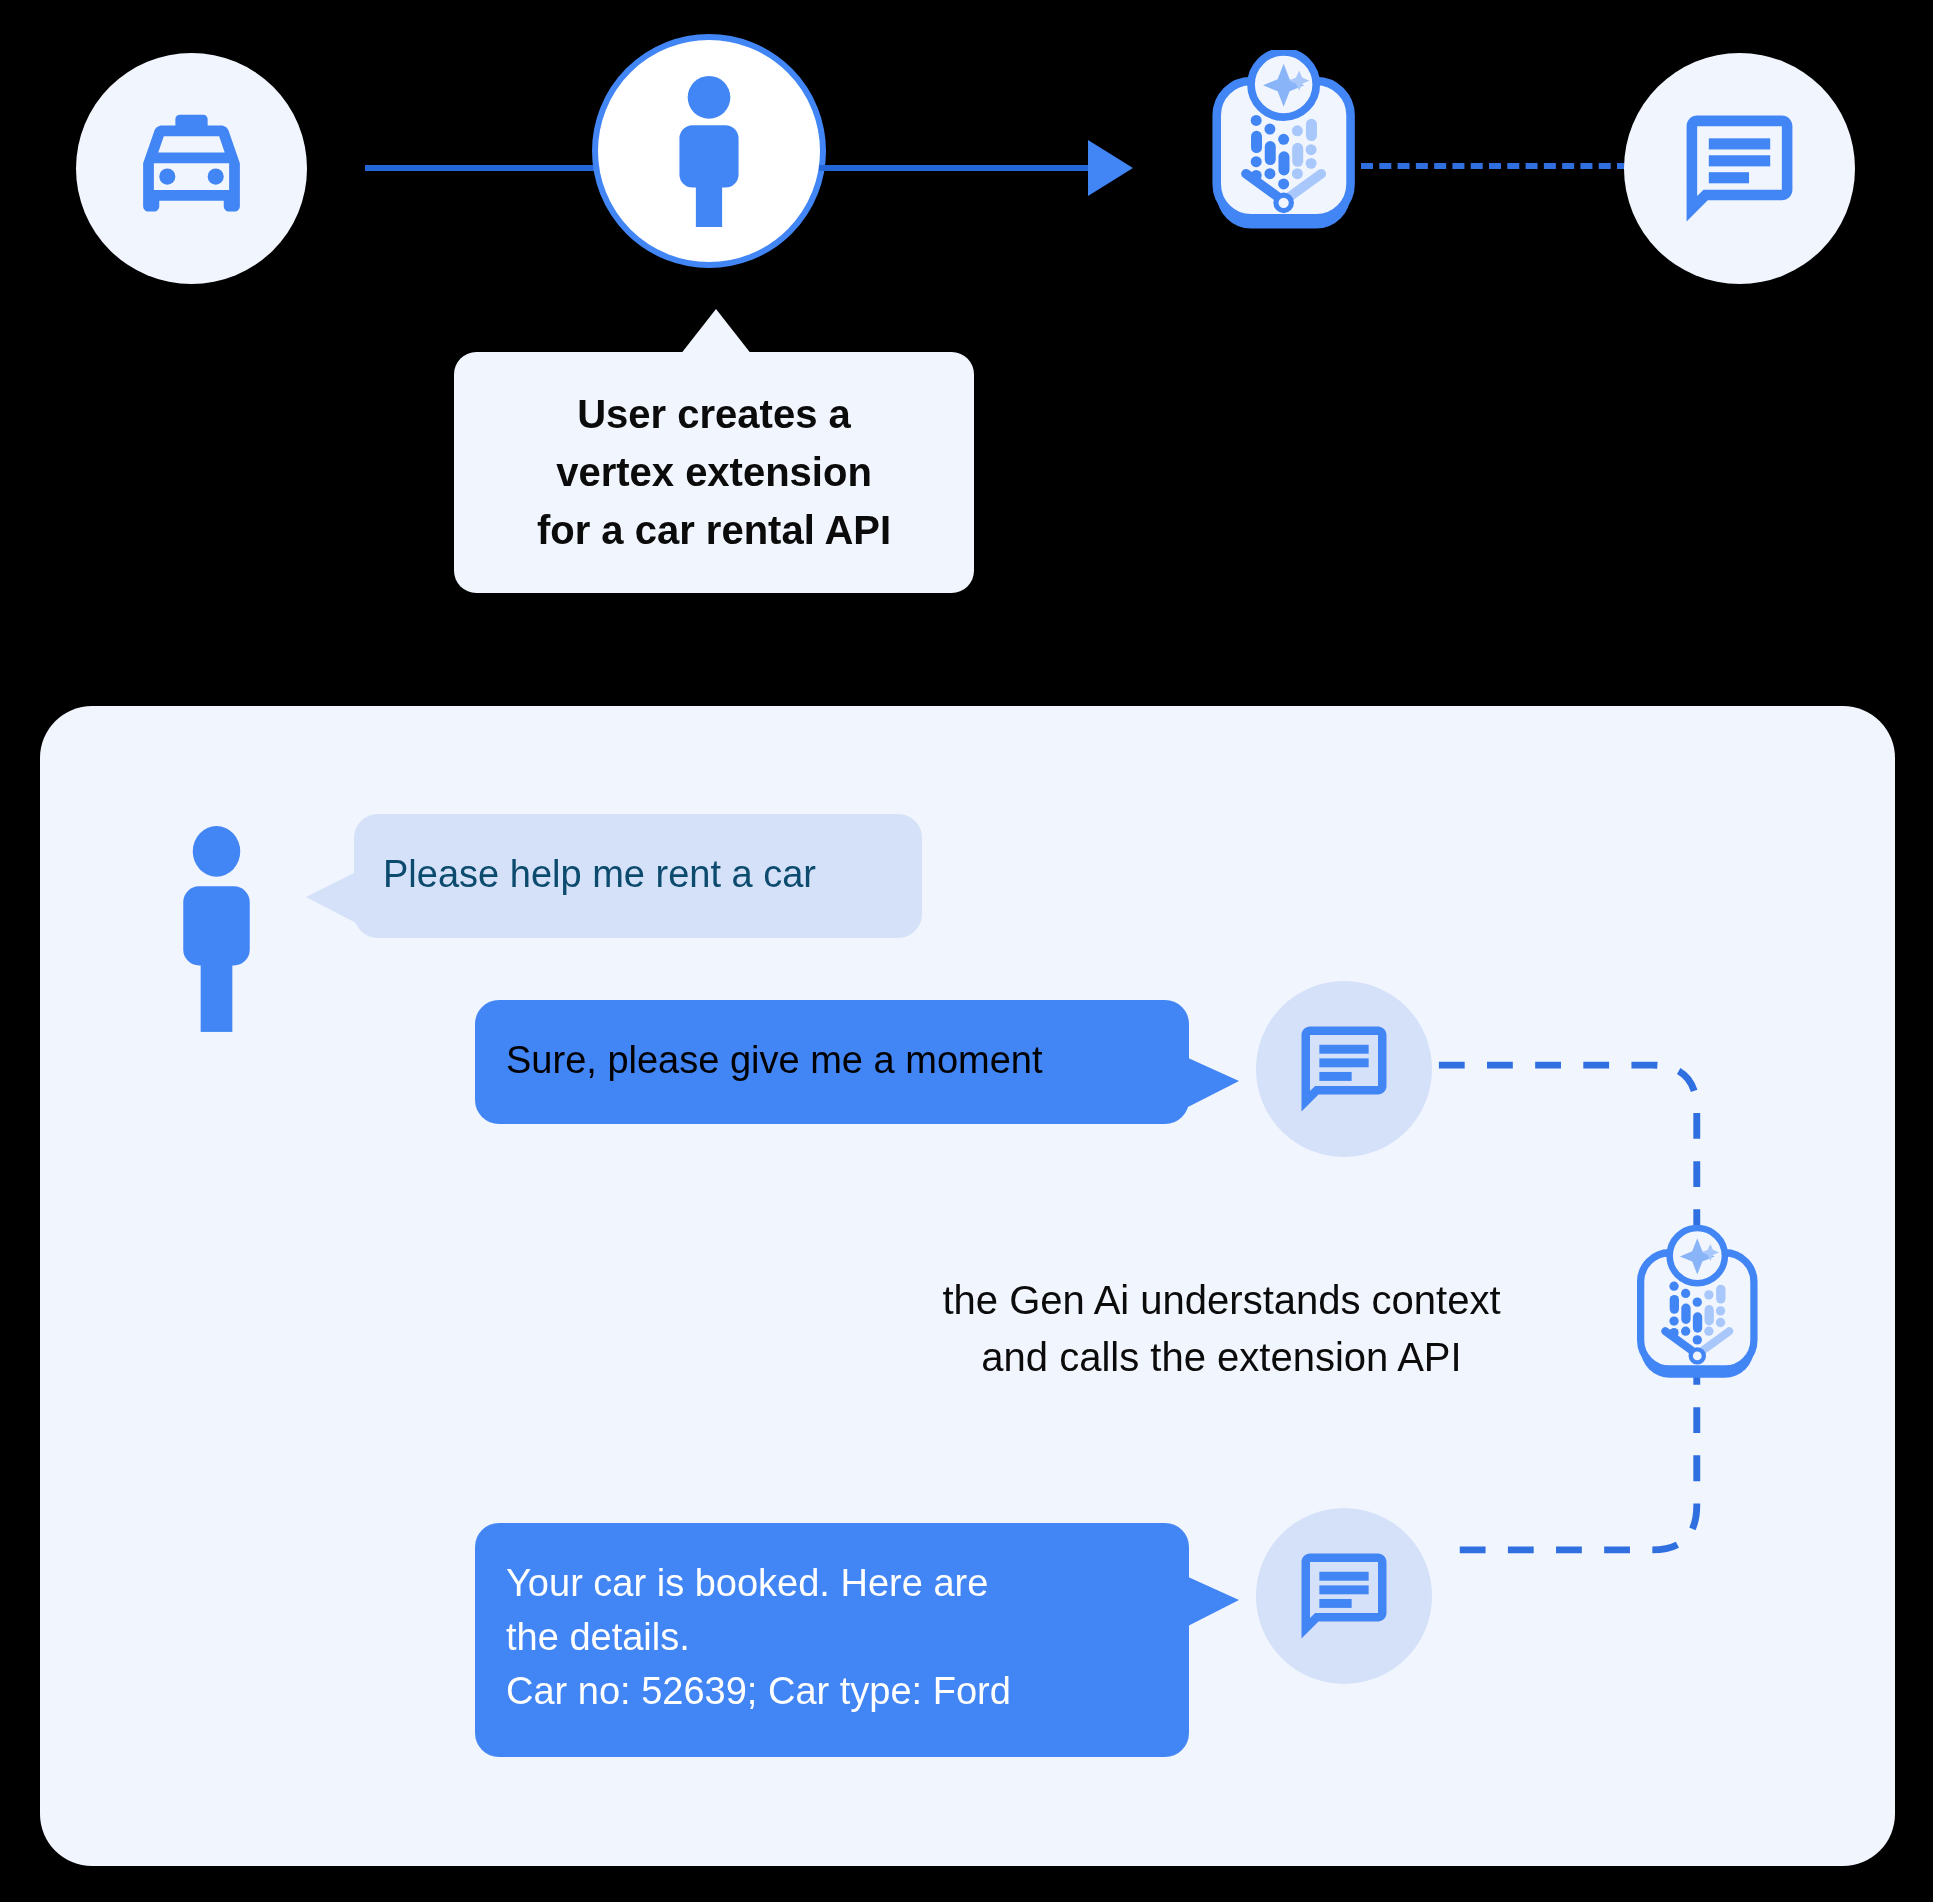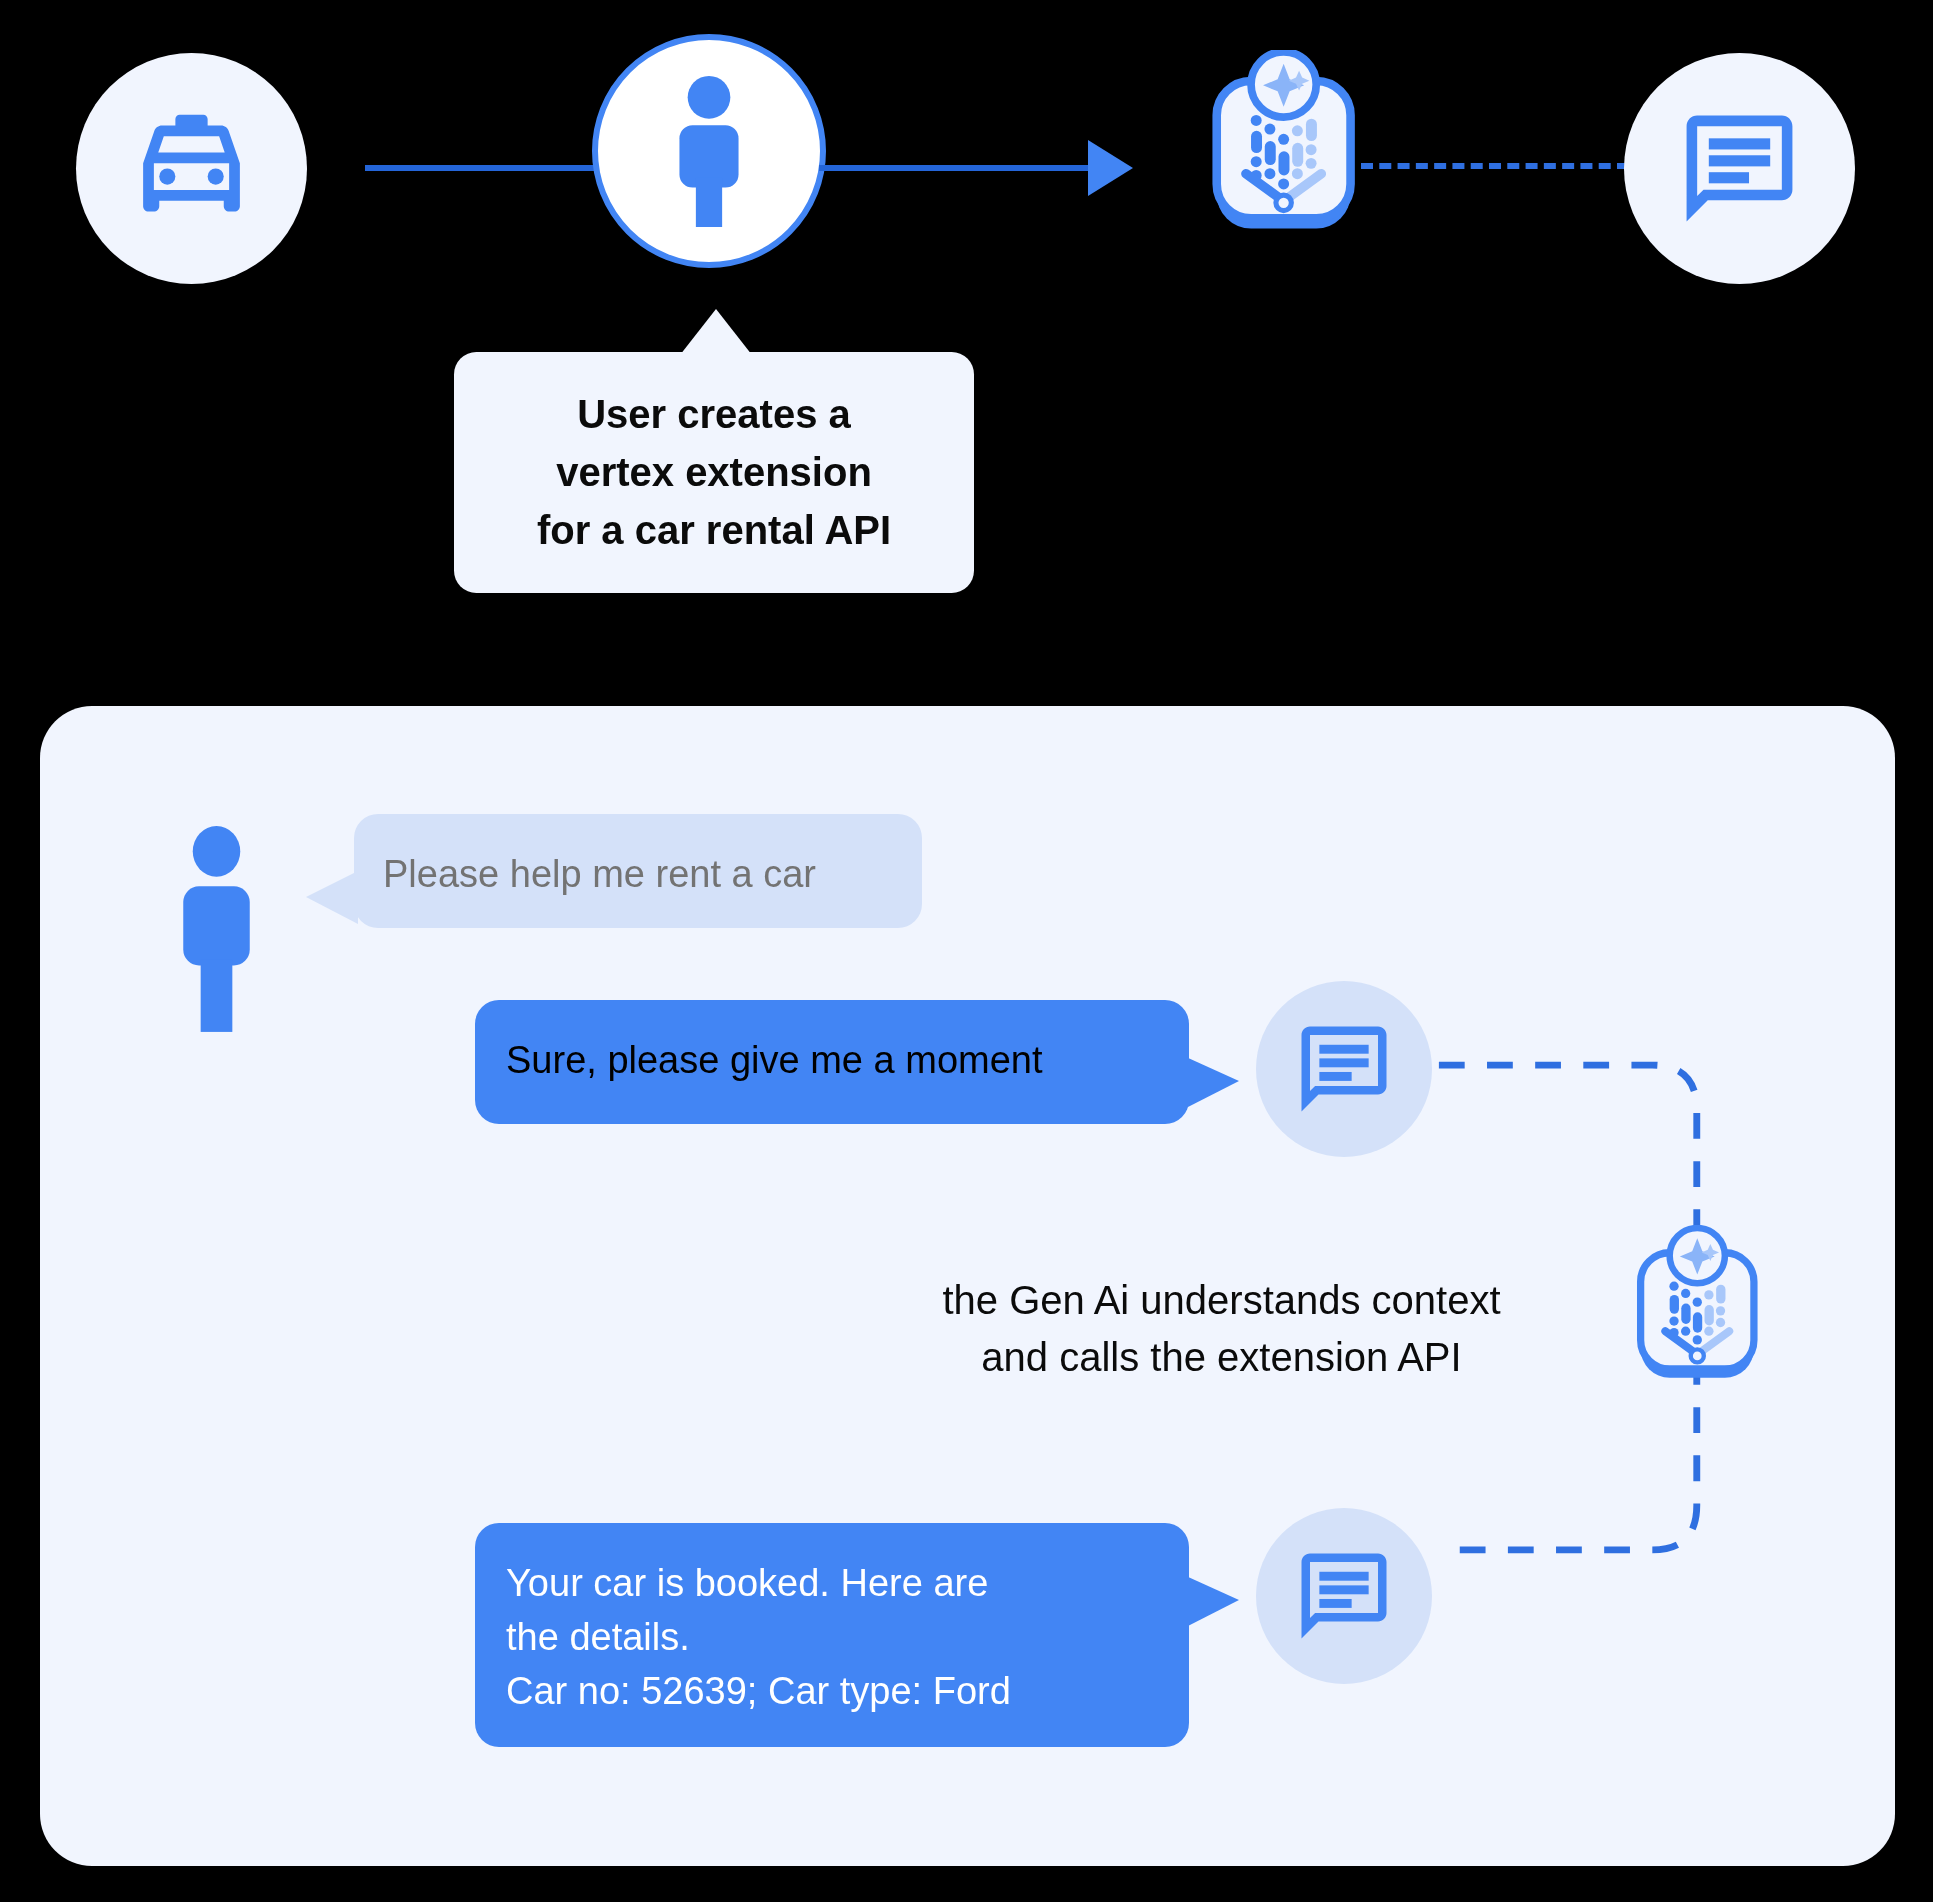--- a/index.html
+++ b/index.html
@@ -114,23 +114,23 @@
   .bubble {
     position: absolute;
     border-radius: 24px;
     font-size: 38px;
     line-height: 1.42;
     font-weight: 400;
   }
   .bubble-user {
     left: 354px; top: 814px;
     width: 568px;
-    padding: 34px 29px 26px 29px;
+    padding: 34px 29px 36px 29px;
     background: #d4e1f9;
-    color: #737373;
+    color: #0c4a6e;
   }
   .tail-user {
     position: absolute;
     left: 306px; top: 871px;
     width: 0; height: 0;
     border-top: 26px solid transparent;
     border-bottom: 27.5px solid transparent;
     border-right: 52px solid #d4e1f9;
   }
 
@@ -146,21 +146,21 @@
     left: 1186px; top: 1057px;
     width: 0; height: 0;
     border-top: 24px solid transparent;
     border-bottom: 27.5px solid transparent;
     border-left: 53px solid #4285f4;
   }
 
   .bubble-bot-2 {
     left: 475px; top: 1523px;
     width: 714px;
-    padding: 34px 31px 28px 31px;
+    padding: 34px 31px 38px 31px;
     background: #4285f4;
     color: #ffffff;
   }
   .tail-bot-2 {
     position: absolute;
     left: 1186px; top: 1576px;
     width: 0; height: 0;
     border-top: 24px solid transparent;
     border-bottom: 27.5px solid transparent;
     border-left: 53px solid #4285f4;

